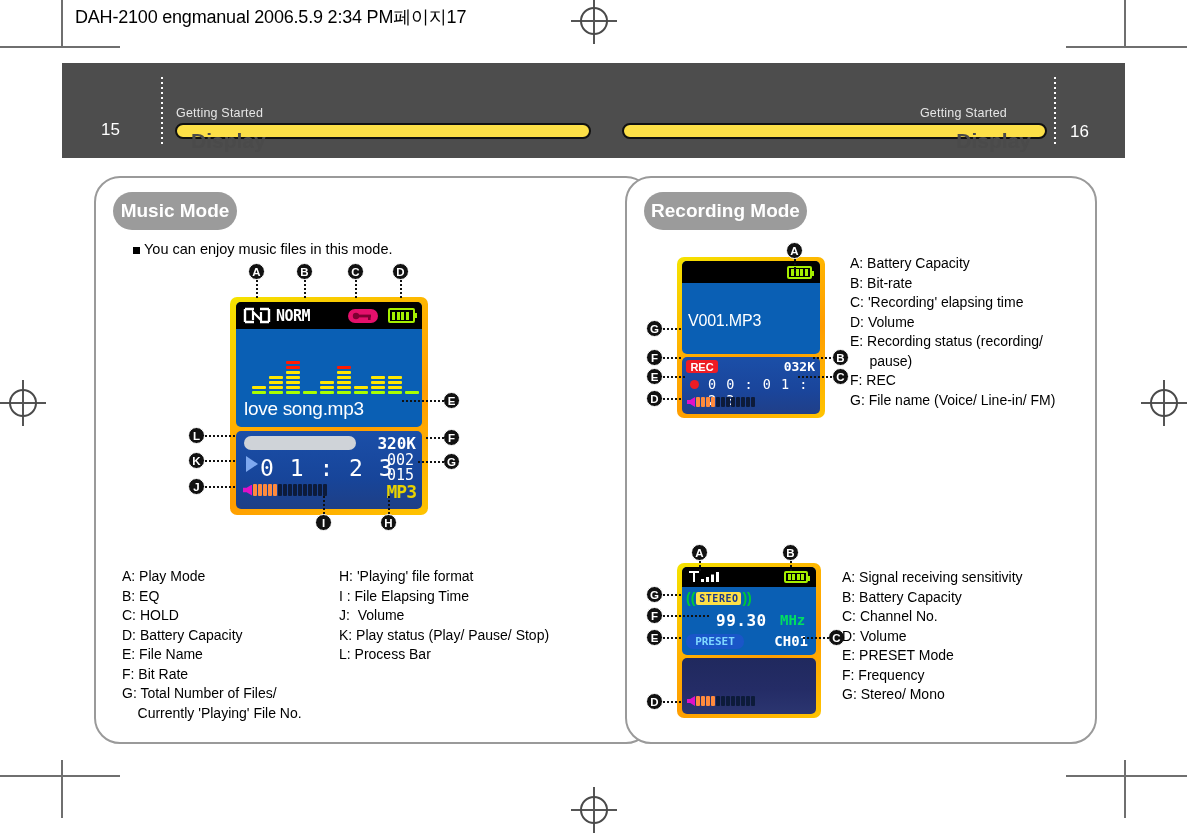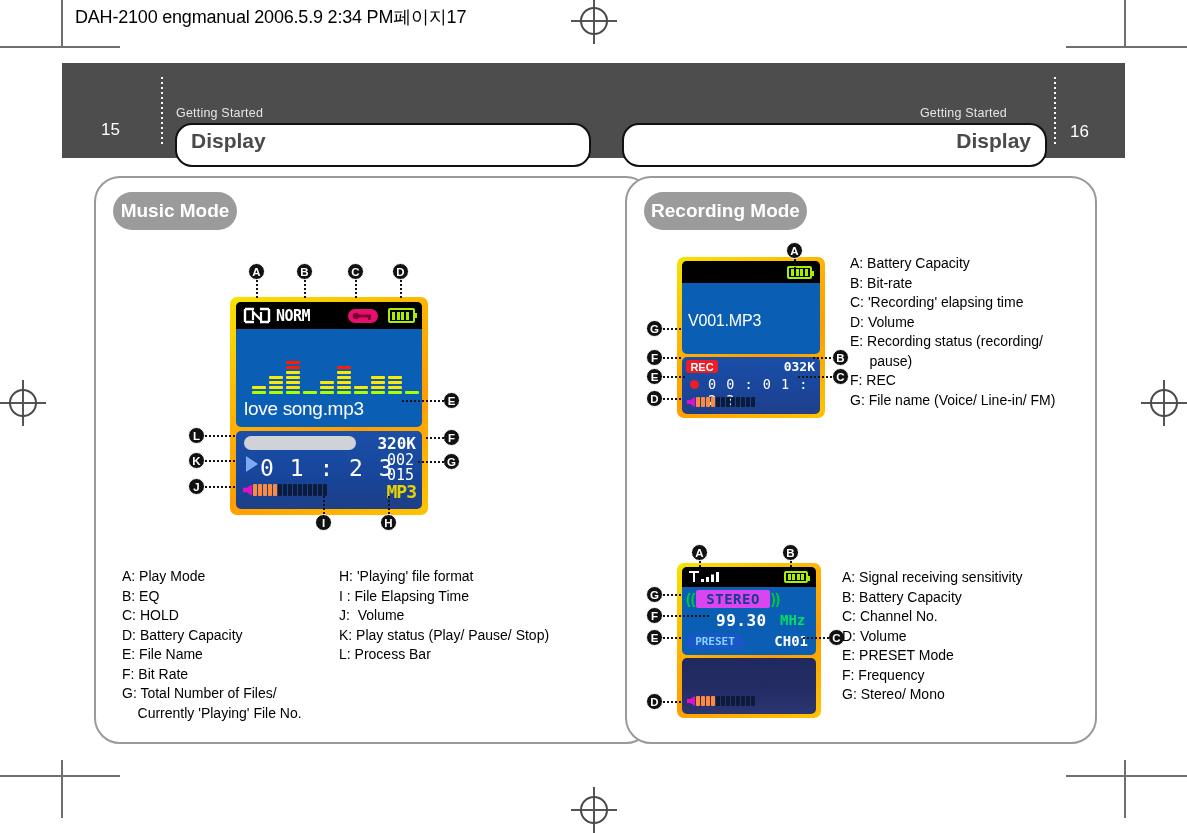--- a/index.html
+++ b/index.html
@@ -15,21 +15,21 @@
 
   .trimline{position:absolute;background:#6f6f6f;}
 
   
   .pagehdr{position:absolute;left:62px;top:63px;width:1063px;height:95px;background:#4d4d4d;}
   .pageno{position:absolute;color:#ffffff;font-size:17px;}
   .dotted-sep{position:absolute;top:14px;width:2px;height:68px;
      background-image:linear-gradient(to bottom,#fff 50%,transparent 50%);
      background-size:2px 5px;}
   .kicker{position:absolute;color:#e6e6e6;font-size:12.5px;letter-spacing:.2px;}
-  .titlebox{position:absolute;height:44px;background:#ffffff;border:2px solid #111;
+  .titlebox{position:absolute;height:16px;background:#fde047;border:2px solid #111;
             border-radius:17px;box-sizing:border-box;}
   .titlebox span{position:absolute;top:4px;font-size:21px;font-weight:bold;color:#4a4a4a;}
 
   
   .panel{position:absolute;border:2px solid #9a9a9a;border-radius:26px;background:#fff;box-sizing:border-box;}
 
   .pill{position:absolute;background:#9b9b9b;border-radius:19px;color:#fff;
         font-size:19px;font-weight:bold;display:flex;align-items:center;justify-content:center;}
 
   .bullet-row{position:absolute;display:flex;align-items:flex-start;}
@@ -126,20 +126,24 @@
     <span style="right:14px;">Display</span>
   </div>
   <div class="dotted-sep" style="left:992px;"></div>
   <div class="pageno" style="left:1008px;top:59px;">16</div>
 </div>
 
 <div class="panel" style="left:94px;top:176px;width:558px;height:568px;">
 
   <div class="pill" style="left:17px;top:14px;width:124px;height:38px;">Music Mode</div>
 
+  <div class="bullet-row" style="left:37px;top:63px;">
+    <span class="bullet-sq"></span>
+    <span class="bullet-tx">You can enjoy music files in this mode.</span>
+  </div>
 
   <div class="lcd" style="left:134px;top:119px;width:198px;height:218px;">
     <div class="lcd-frame"></div>
 
     <div class="lcd-inner" style="left:6px;top:5px;width:186px;height:125px;background:#0a5fb4;">
       <div class="statusbar" style="height:27px;"></div>
 
       <div style="position:absolute;left:6px;top:5px;width:30px;height:17px;">
         <svg viewBox="0 0 30 17" width="30" height="17">
           <path d="M3 2 L12 2 M3 2 L3 15 M3 15 L12 15" stroke="#fff" stroke-width="2.4" fill="none"></path>
@@ -404,21 +408,21 @@
 
       <div class="bat" style="right:8px;top:4px;width:24px;height:12px;">
         <i style="height:6px"></i>
           <i style="height:6px"></i>
           <i style="height:6px"></i>
           <i style="height:6px"></i>
       </div>
 
       <div style="position:absolute;left:4px;top:23px;display:flex;align-items:center;gap:1px;">
         <span style="color:#00cc33;font-size:14px;font-weight:bold;">((</span>
-        <span class="mono" style="background:#d946ef;color:#1a3a8a;font-size:14px;font-weight:bold;padding:1px 10px;border-radius:2px;letter-spacing:0.5px;">STEREO</span>
+        <span class="mono" style="background:#fde047;color:#1a3a8a;font-size:10px;font-weight:bold;padding:1px 3px;border-radius:2px;letter-spacing:0.5px;">STEREO</span>
         <span style="color:#00cc33;font-size:14px;font-weight:bold;">))</span>
       </div>
 
       <div class="mono" style="position:absolute;left:34px;top:44px;color:#ffffff;font-size:16px;font-weight:bold;letter-spacing:0.5px;">99.30</div>
       <div class="mono" style="position:absolute;left:98px;top:45px;color:#00e060;font-size:14px;font-weight:bold;">MHz</div>
 
       <div class="mono tiny-badge" style="left:4px;top:67px;width:58px;height:15px;background:#1a56c8;color:#7fd8ff;font-size:11px;border-radius:7px;">PRESET</div>
       <div class="mono" style="position:absolute;right:8px;top:66px;color:#fff;font-size:14px;font-weight:bold;">CH01</div>
     </div>
 

